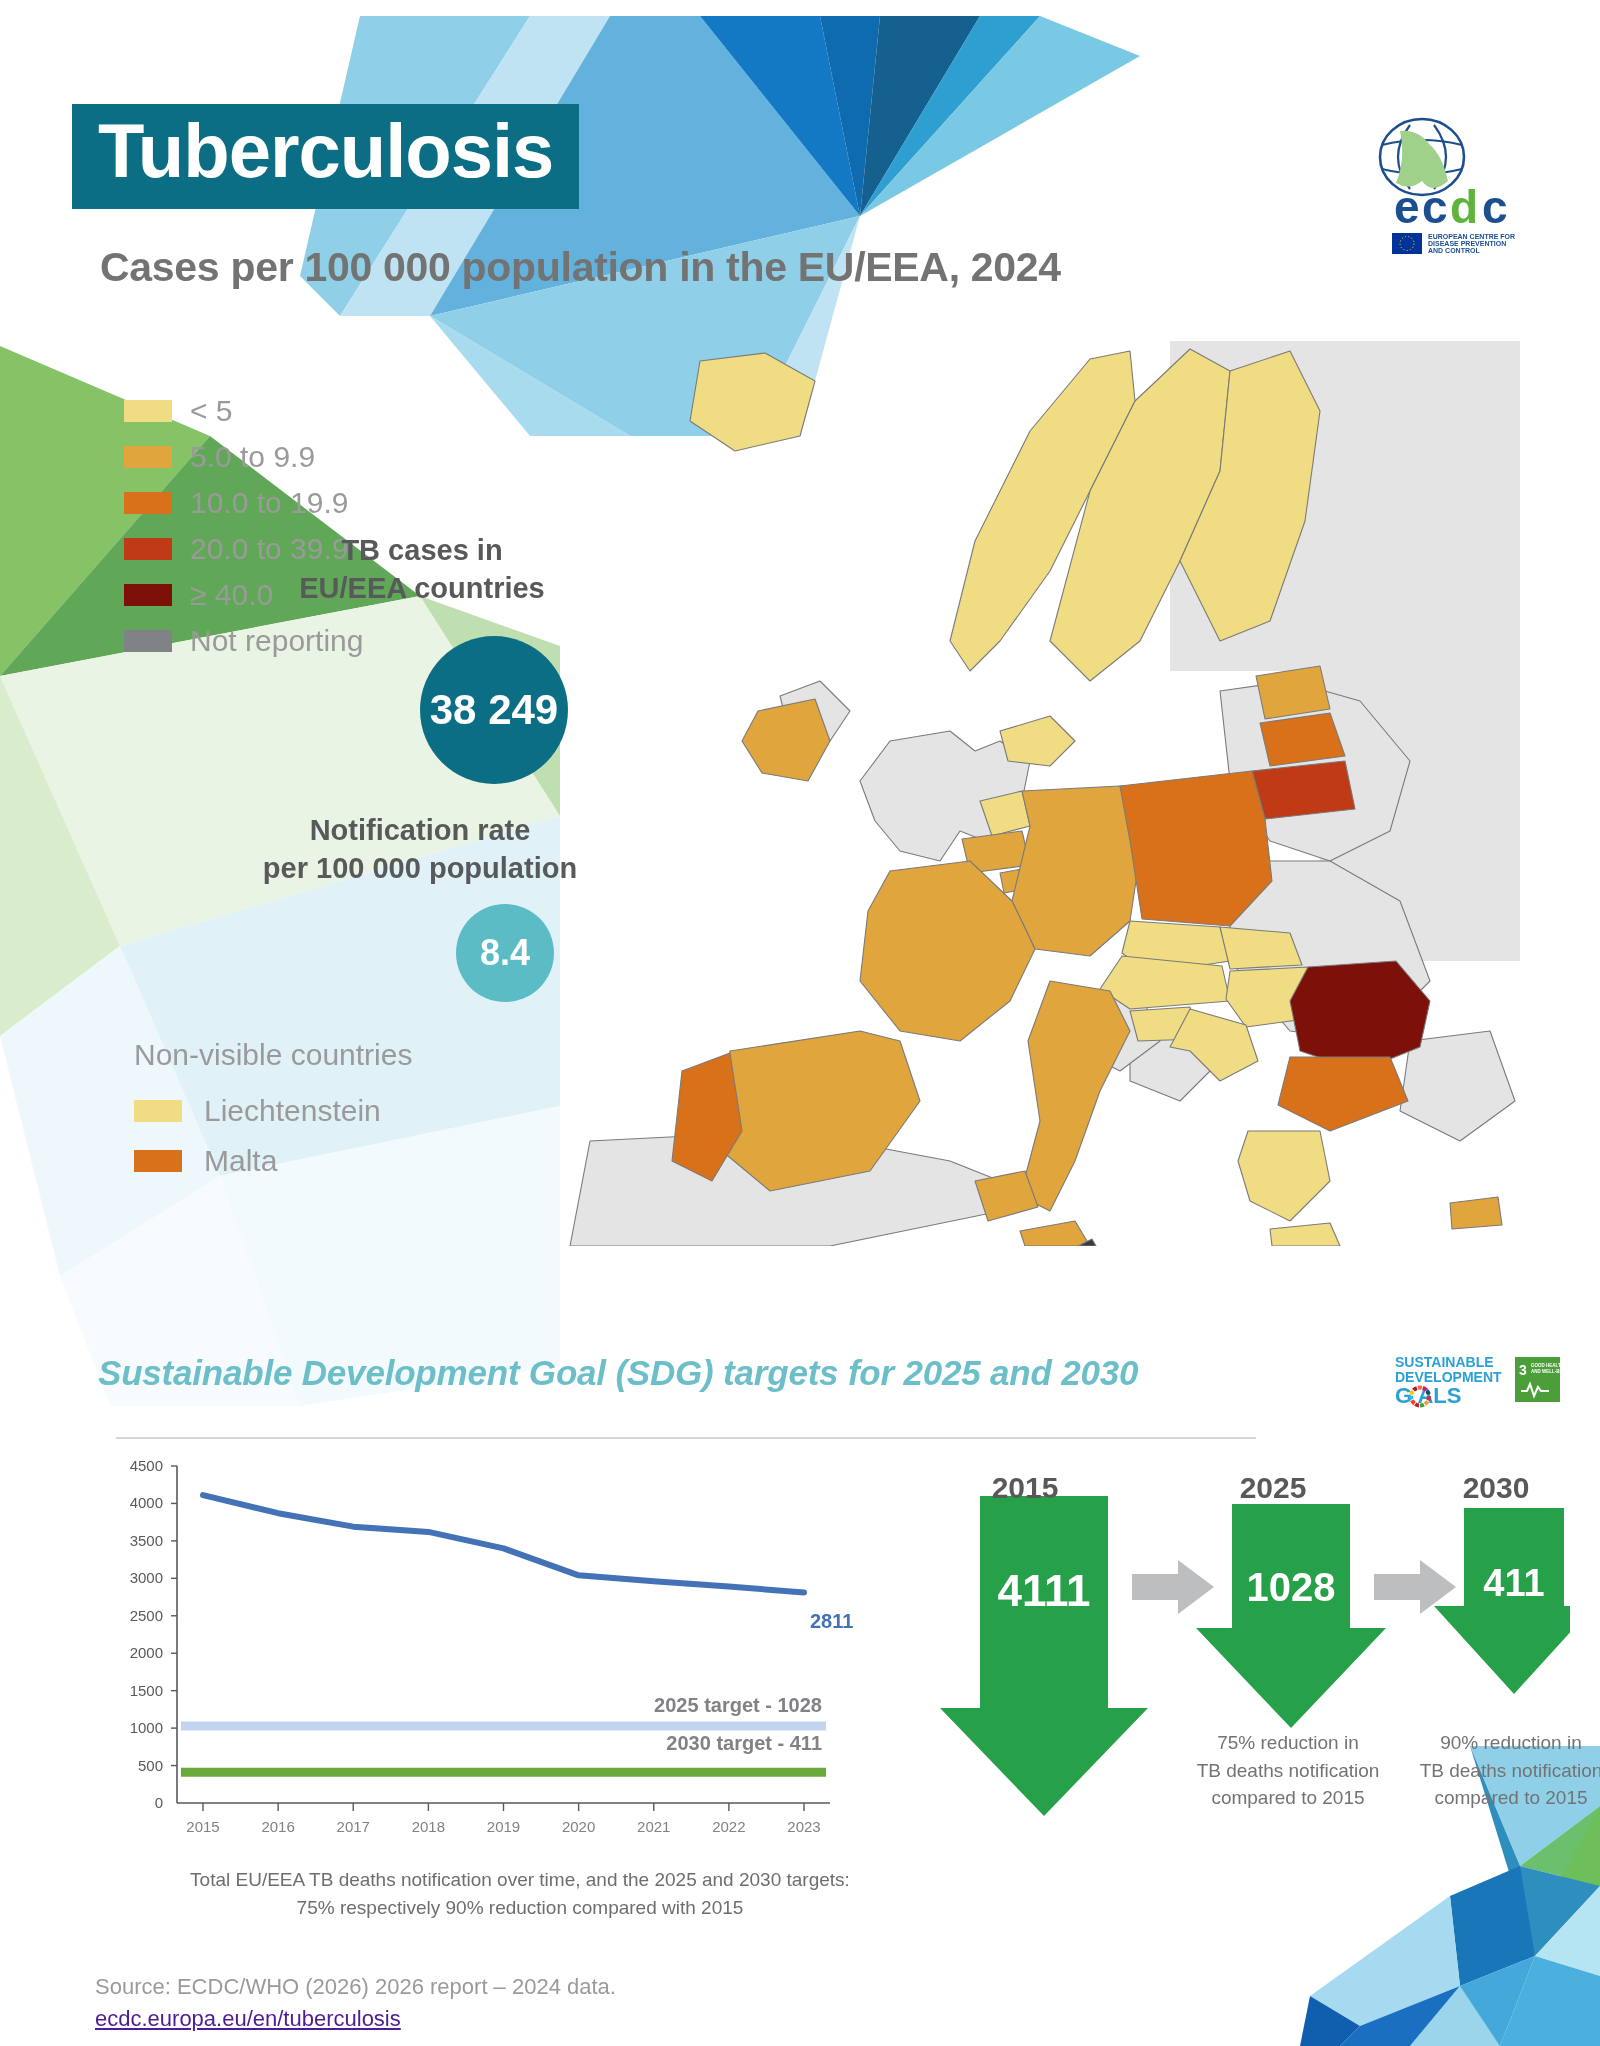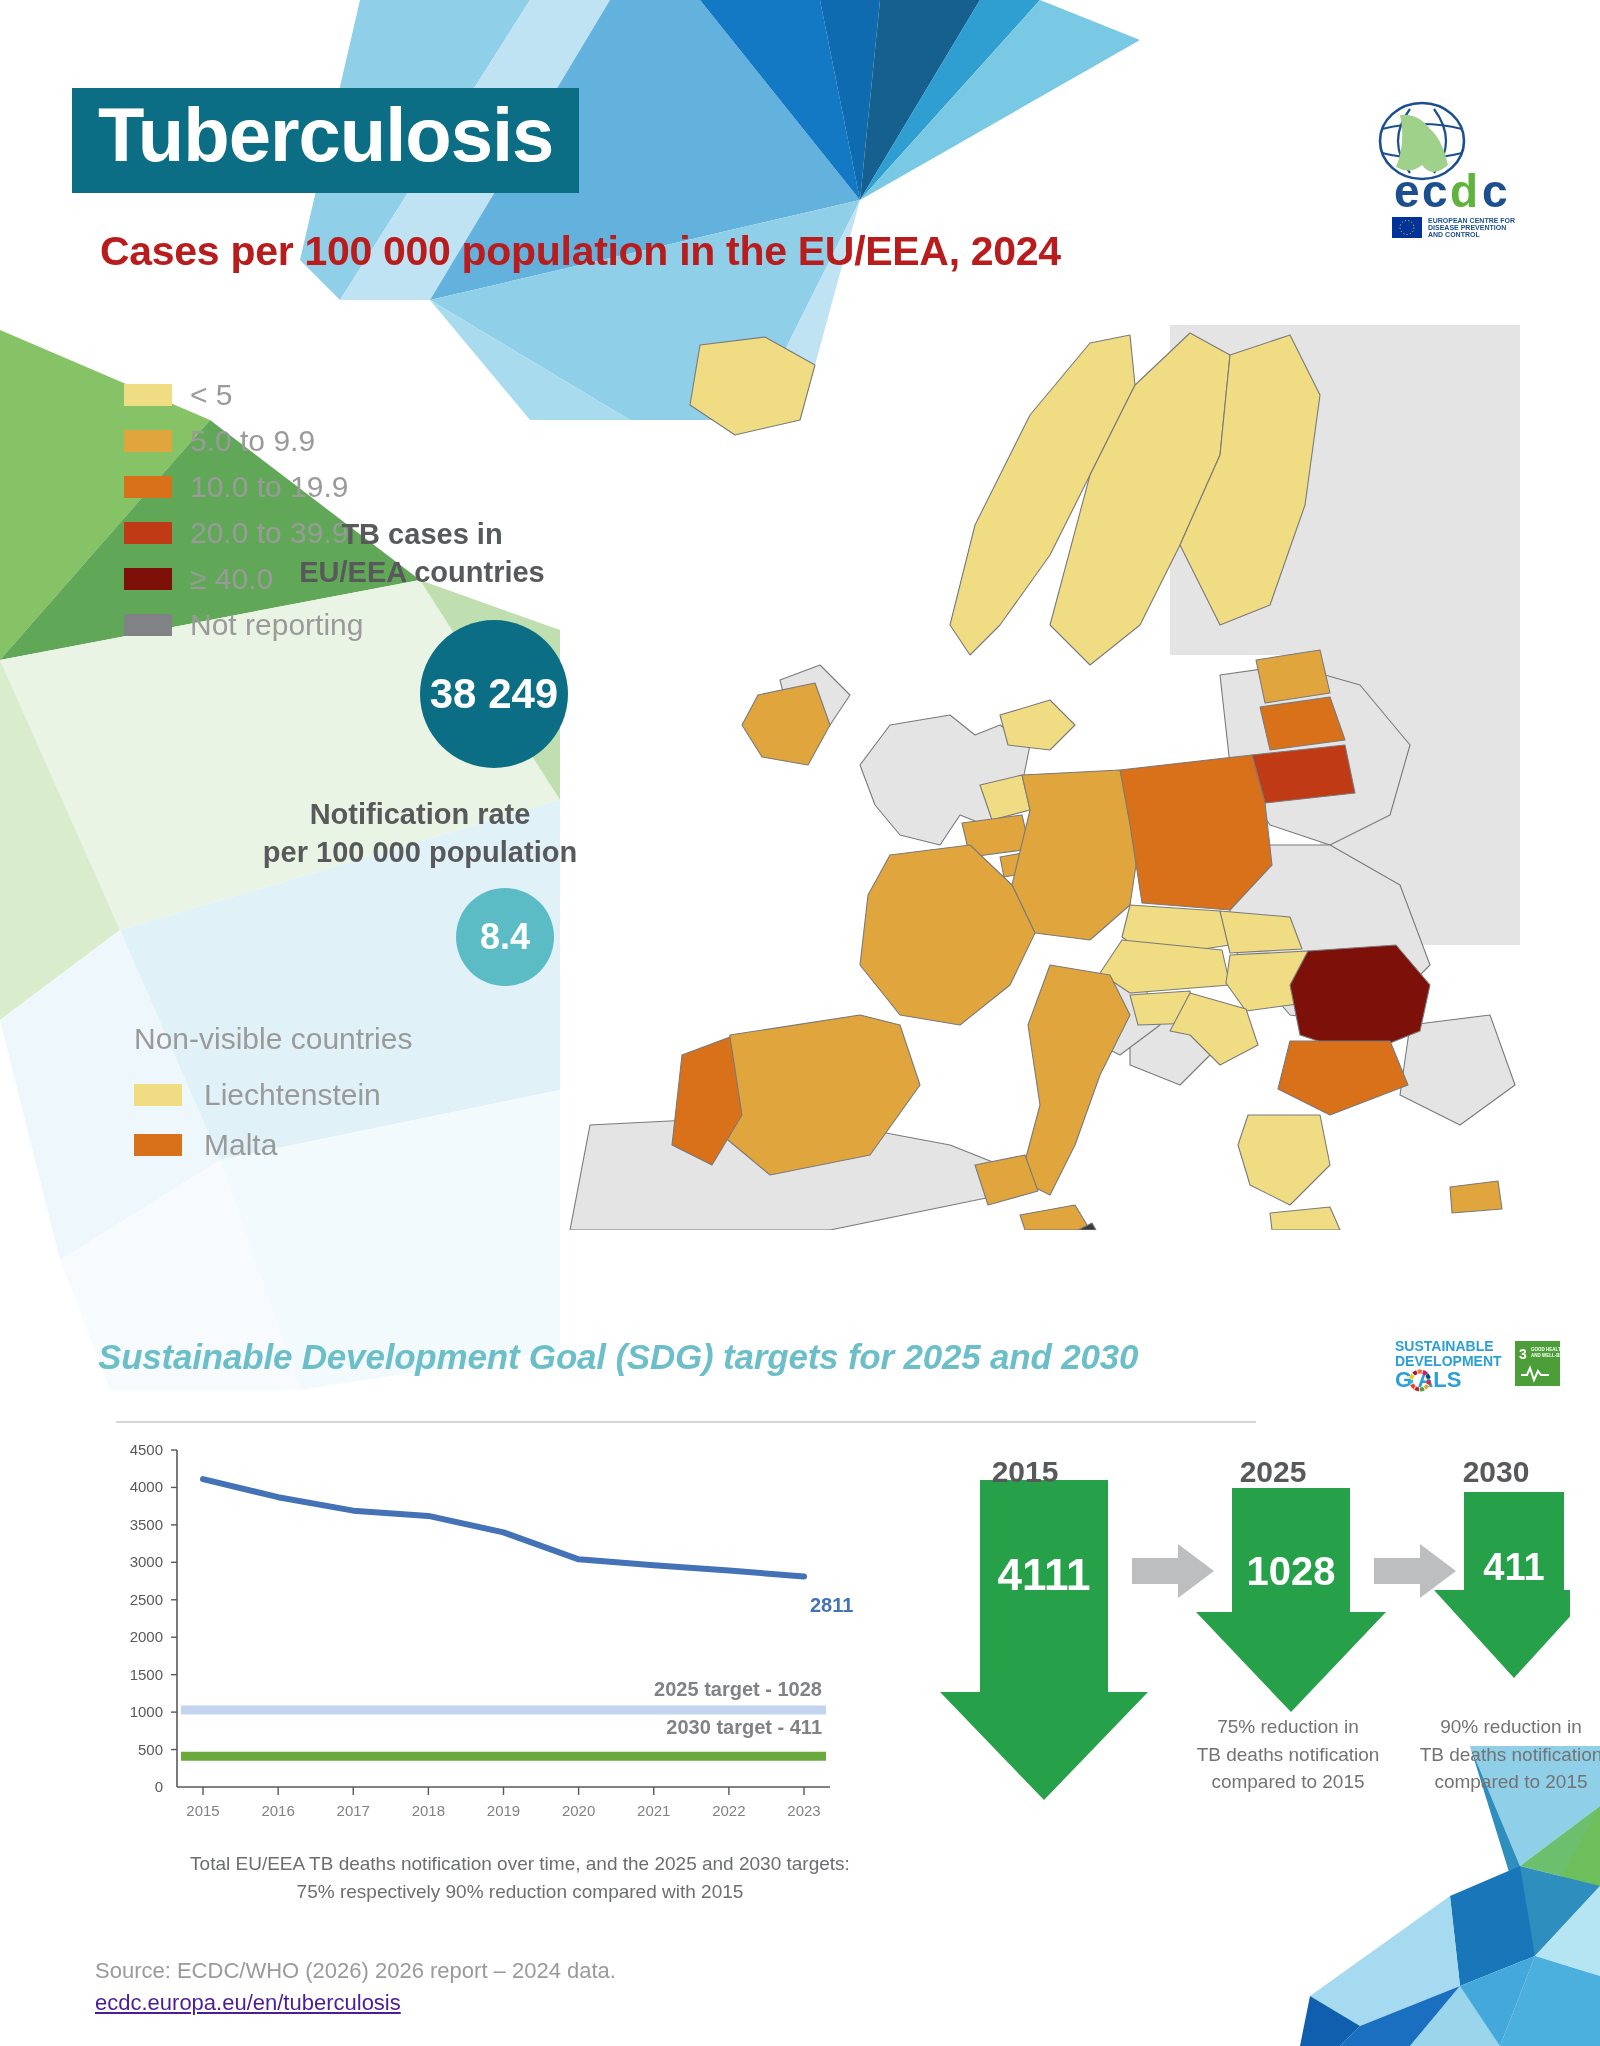--- a/index.html
+++ b/index.html
@@ -1,38 +1,38 @@
 <!DOCTYPE html>
 <html><head>
 <meta charset="utf-8">
 <style>
   html,body{margin:0;padding:0;}
   body{
     width:1600px;height:2046px;position:relative;overflow:hidden;
     background:#ffffff;
     font-family:"Liberation Sans", sans-serif;
   }
-  .canvas{position:absolute;inset:0;}
+  .canvas{position:absolute;inset:0;margin-top:16px;}
 
   
   .deco{position:absolute;pointer-events:none;}
   #deco-top{top:0;left:280px;width:1060px;height:420px;}
   #deco-left{top:330px;left:0;width:560px;height:1060px;}
   #deco-botright{right:0;bottom:0;width:300px;height:300px;}
 
   
   .title-band{
     position:absolute;left:72px;top:88px;
     background:#0b6e84;color:#fff;
     padding:4px 26px 16px 26px;
     font-size:76px;font-weight:bold;letter-spacing:-1px;line-height:1.12;
   }
   .subtitle{
     position:absolute;left:100px;top:228px;
-    color:#b91c1c;font-size:41px;font-weight:bold;letter-spacing:-.3px;
+    color:#737373;font-size:41px;font-weight:bold;letter-spacing:-.3px;
   }
   #ecdc-logo{position:absolute;right:50px;top:95px;width:200px;height:150px;}
 
   
   .legend{position:absolute;left:124px;top:372px;}
   .legend-row{display:flex;align-items:center;height:46px;}
   .swatch{width:48px;height:22px;margin-right:18px;flex:0 0 auto;}
   .legend-label{color:#9a9a9a;font-size:30px;}
 
   

